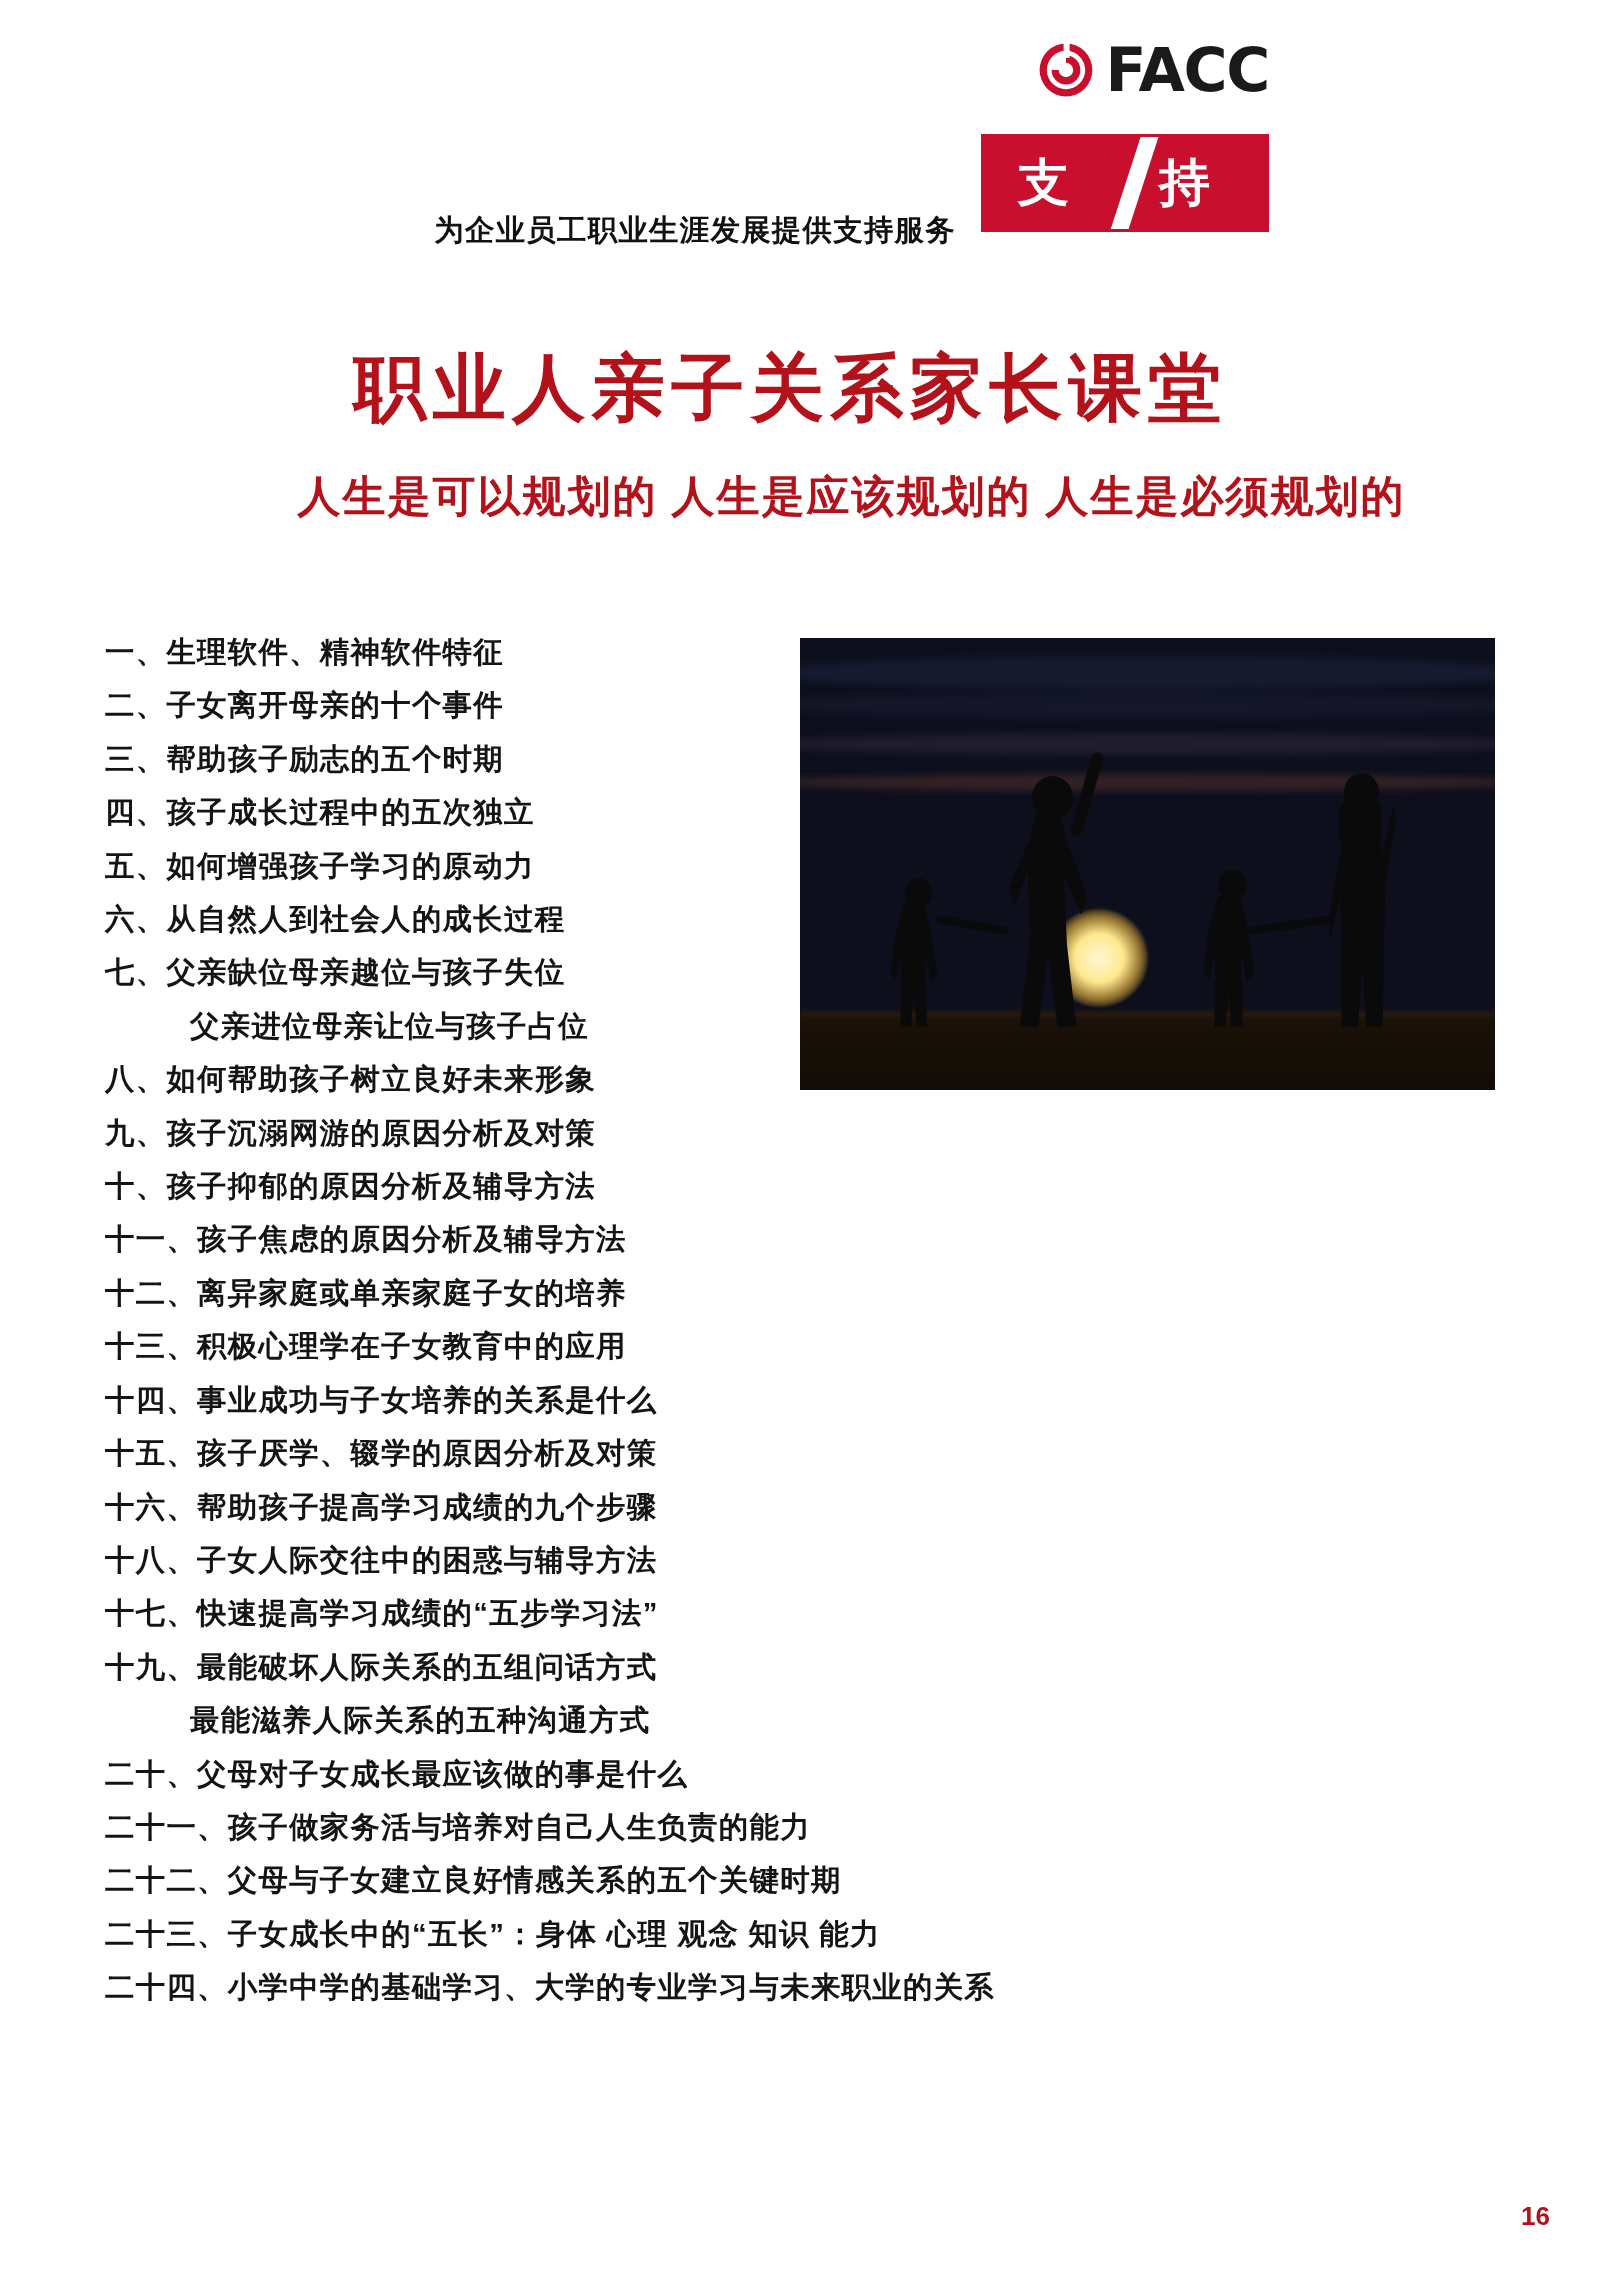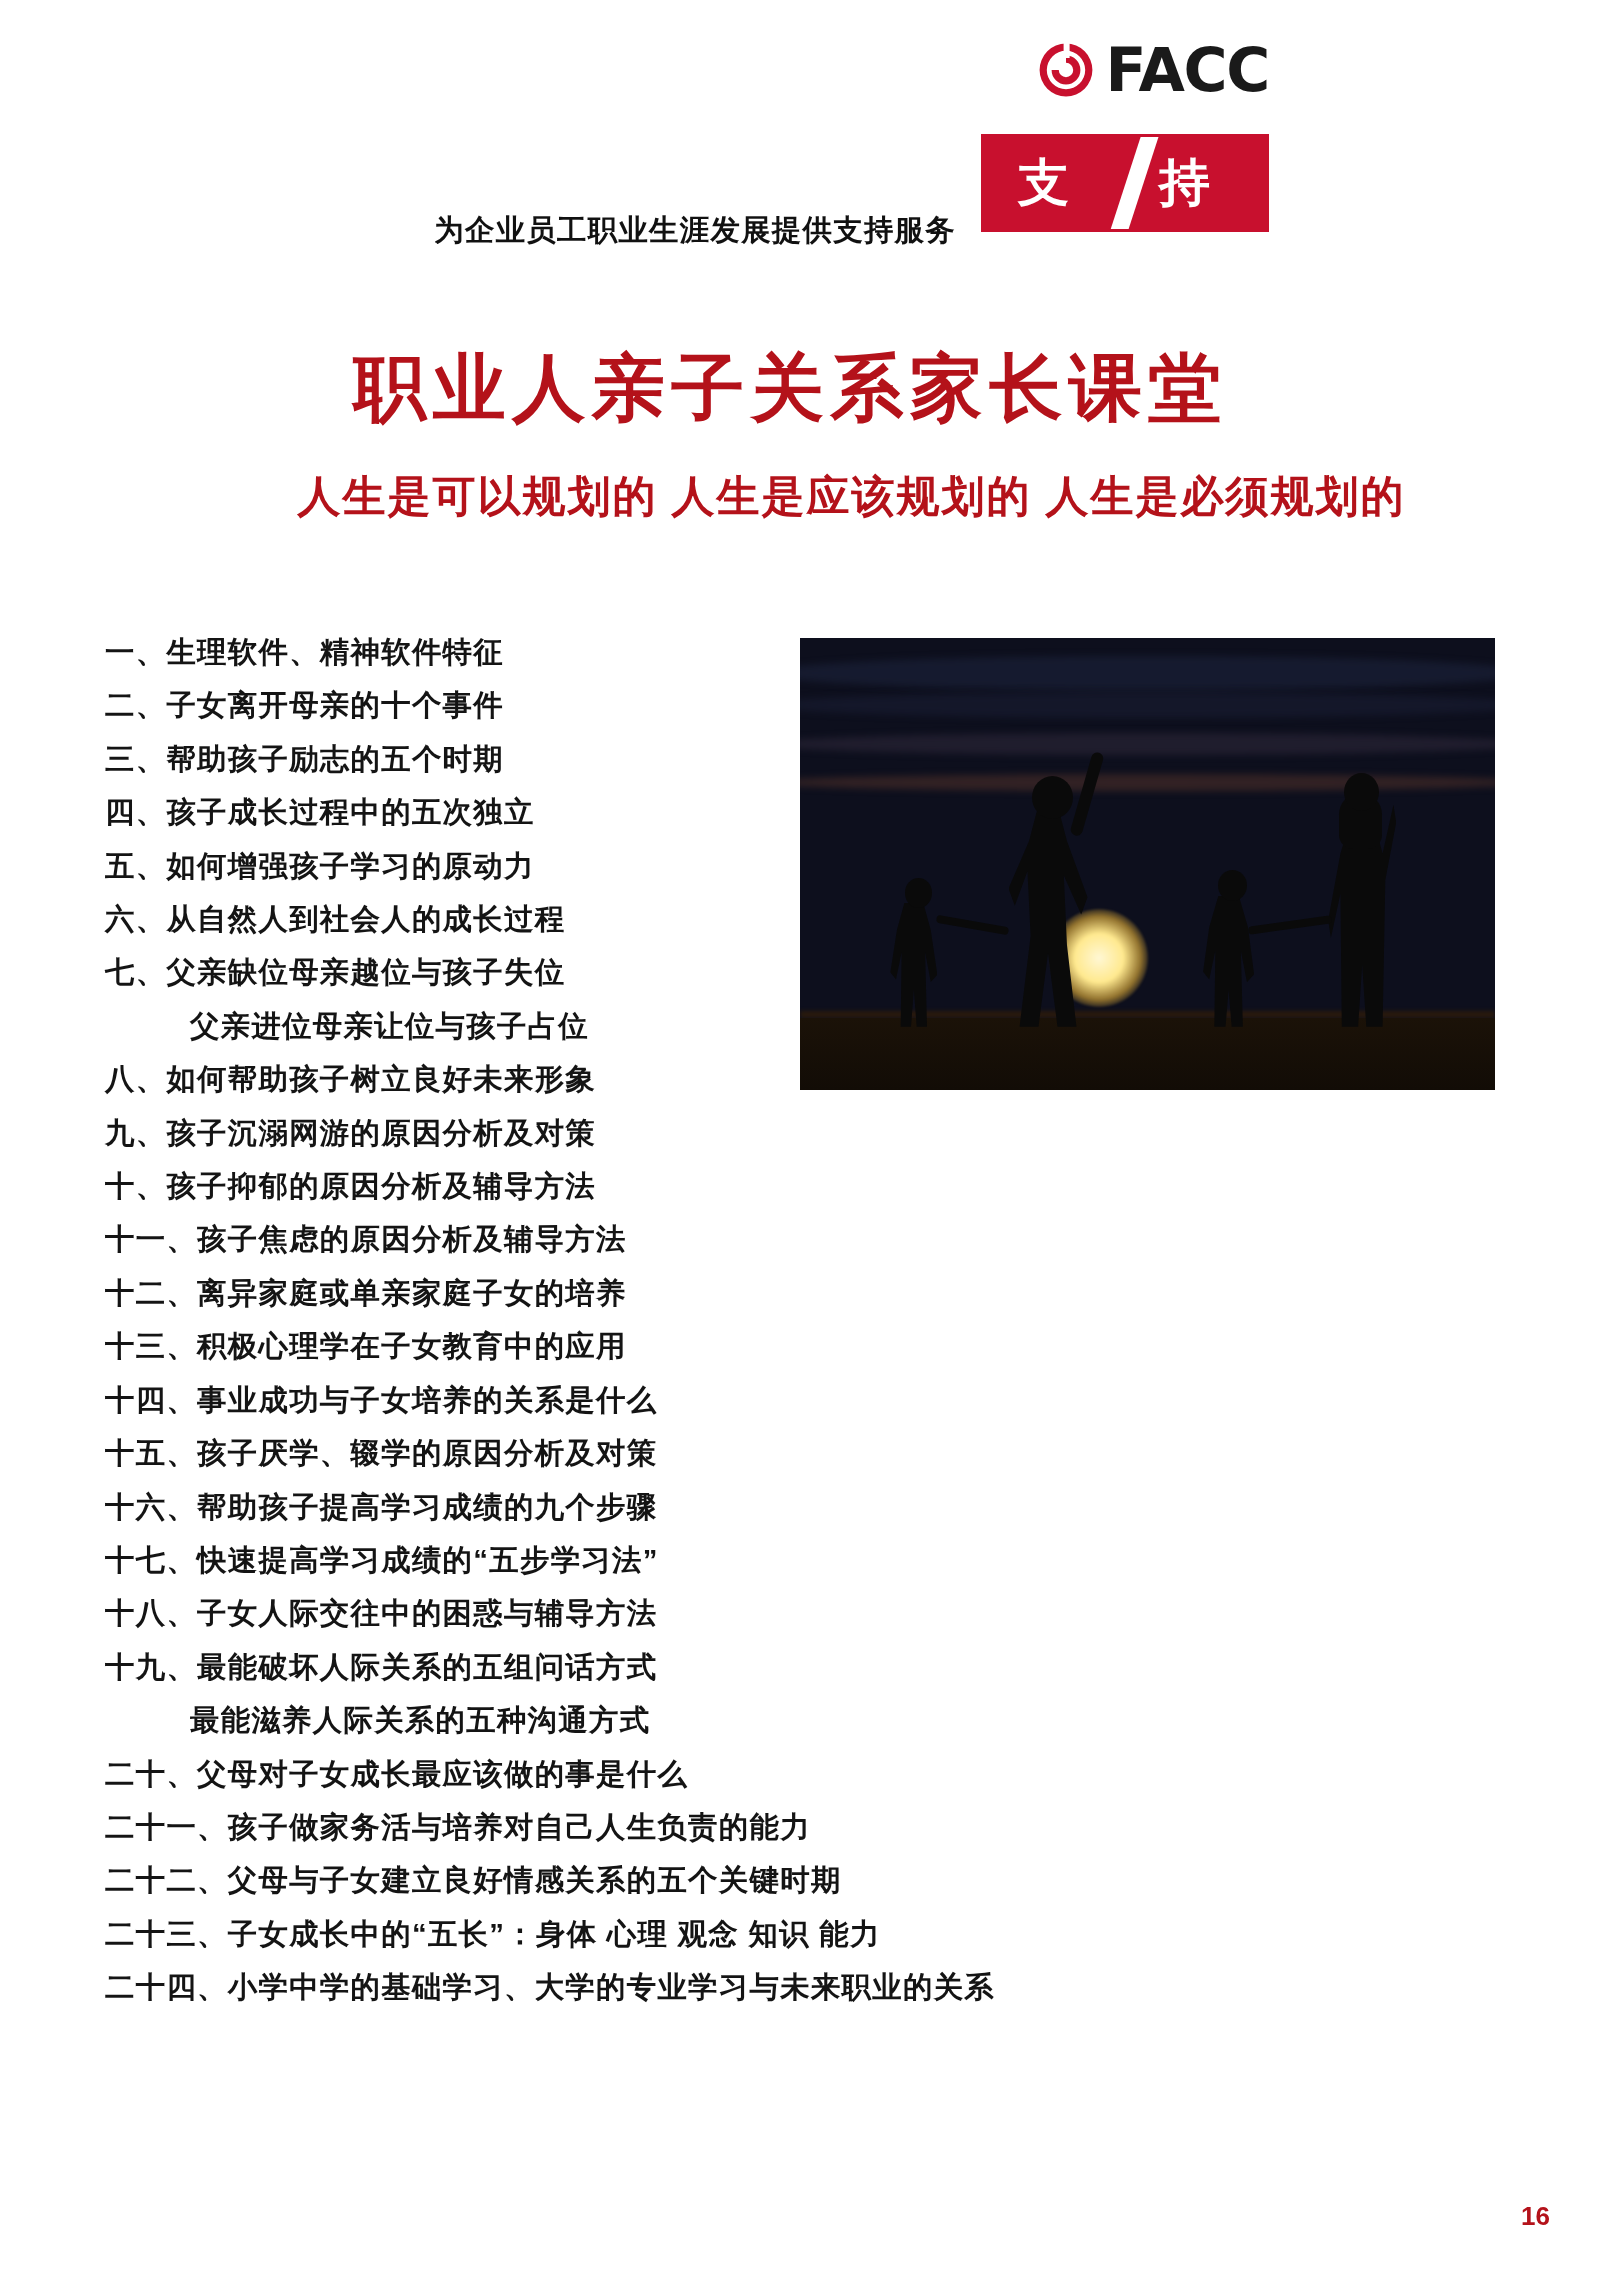--- a/index.html
+++ b/index.html
@@ -342,22 +342,22 @@
   <div class="outline-item indent">父亲进位母亲让位与孩子占位</div>
   <div class="outline-item">八、如何帮助孩子树立良好未来形象</div>
   <div class="outline-item">九、孩子沉溺网游的原因分析及对策</div>
   <div class="outline-item">十、孩子抑郁的原因分析及辅导方法</div>
   <div class="outline-item">十一、孩子焦虑的原因分析及辅导方法</div>
   <div class="outline-item">十二、离异家庭或单亲家庭子女的培养</div>
   <div class="outline-item">十三、积极心理学在子女教育中的应用</div>
   <div class="outline-item">十四、事业成功与子女培养的关系是什么</div>
   <div class="outline-item">十五、孩子厌学、辍学的原因分析及对策</div>
   <div class="outline-item">十六、帮助孩子提高学习成绩的九个步骤</div>
+  <div class="outline-item">十八、子女人际交往中的困惑与辅导方法</div>
   <div class="outline-item">十七、快速提高学习成绩的“五步学习法”</div>
-  <div class="outline-item">十八、子女人际交往中的困惑与辅导方法</div>
   <div class="outline-item">十九、最能破坏人际关系的五组问话方式</div>
   <div class="outline-item indent">最能滋养人际关系的五种沟通方式</div>
   <div class="outline-item">二十、父母对子女成长最应该做的事是什么</div>
   <div class="outline-item">二十一、孩子做家务活与培养对自己人生负责的能力</div>
   <div class="outline-item">二十二、父母与子女建立良好情感关系的五个关键时期</div>
   <div class="outline-item">二十三、子女成长中的“五长”：身体 心理 观念 知识 能力</div>
   <div class="outline-item">二十四、小学中学的基础学习、大学的专业学习与未来职业的关系</div>
 </div>
 
 <div class="photo">

